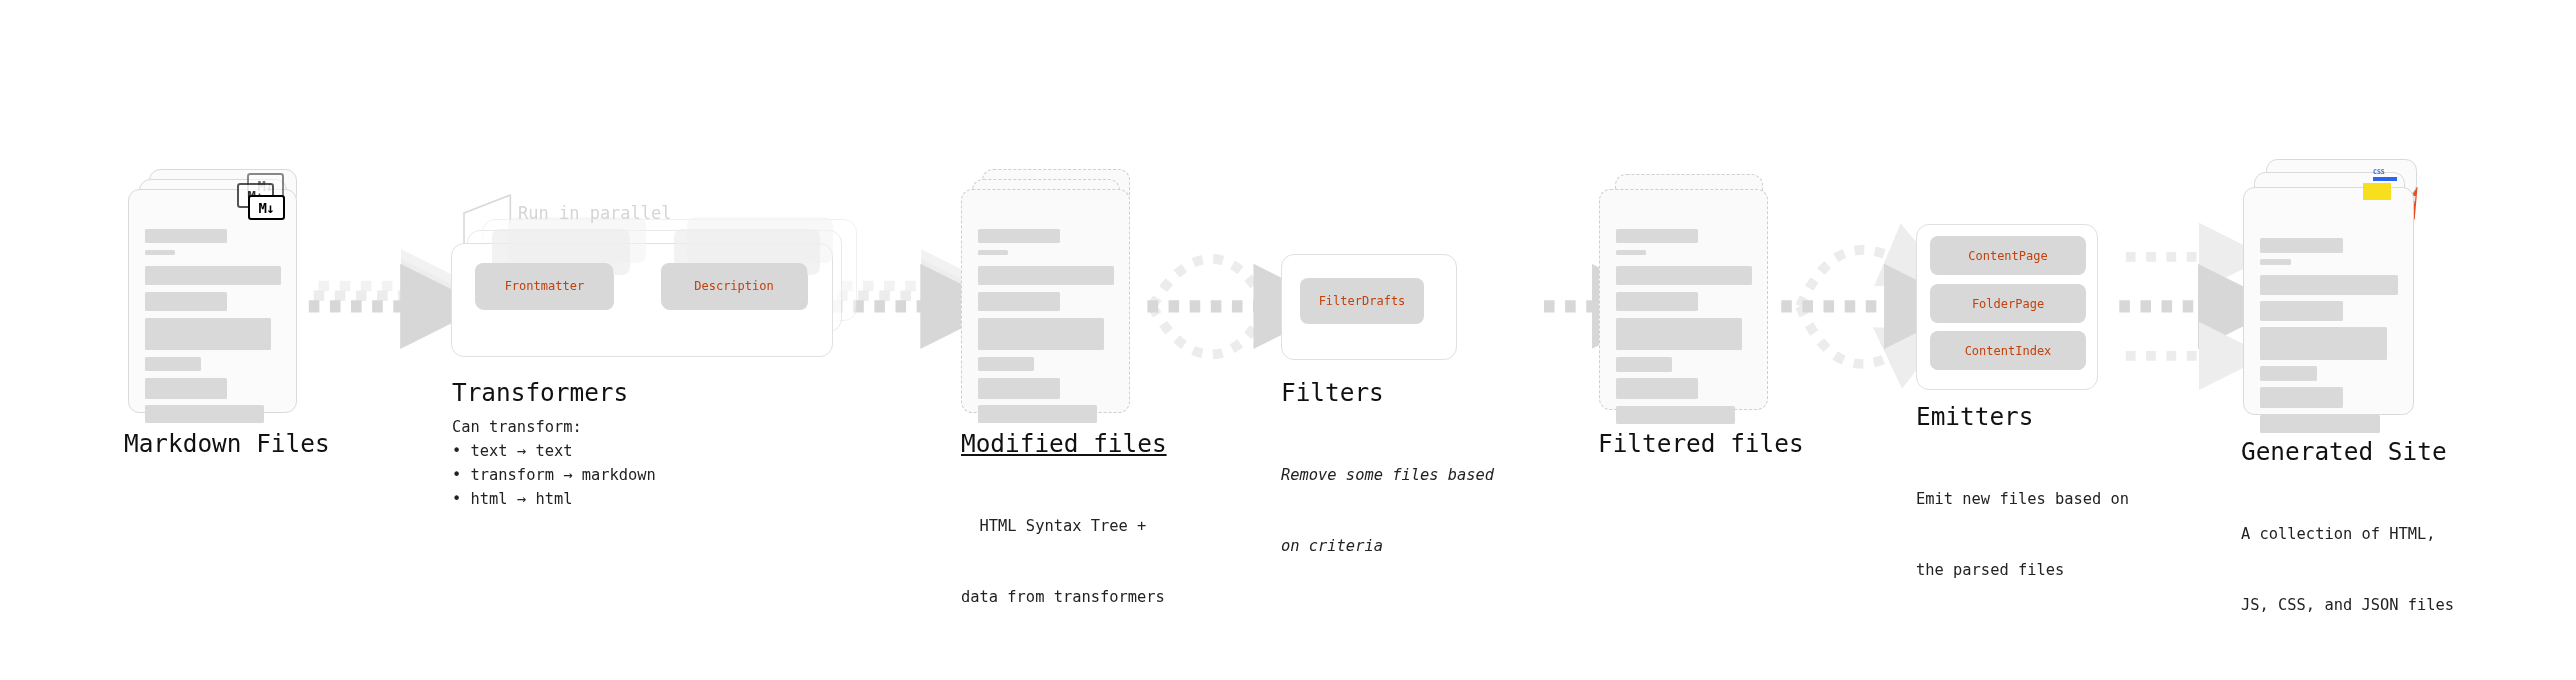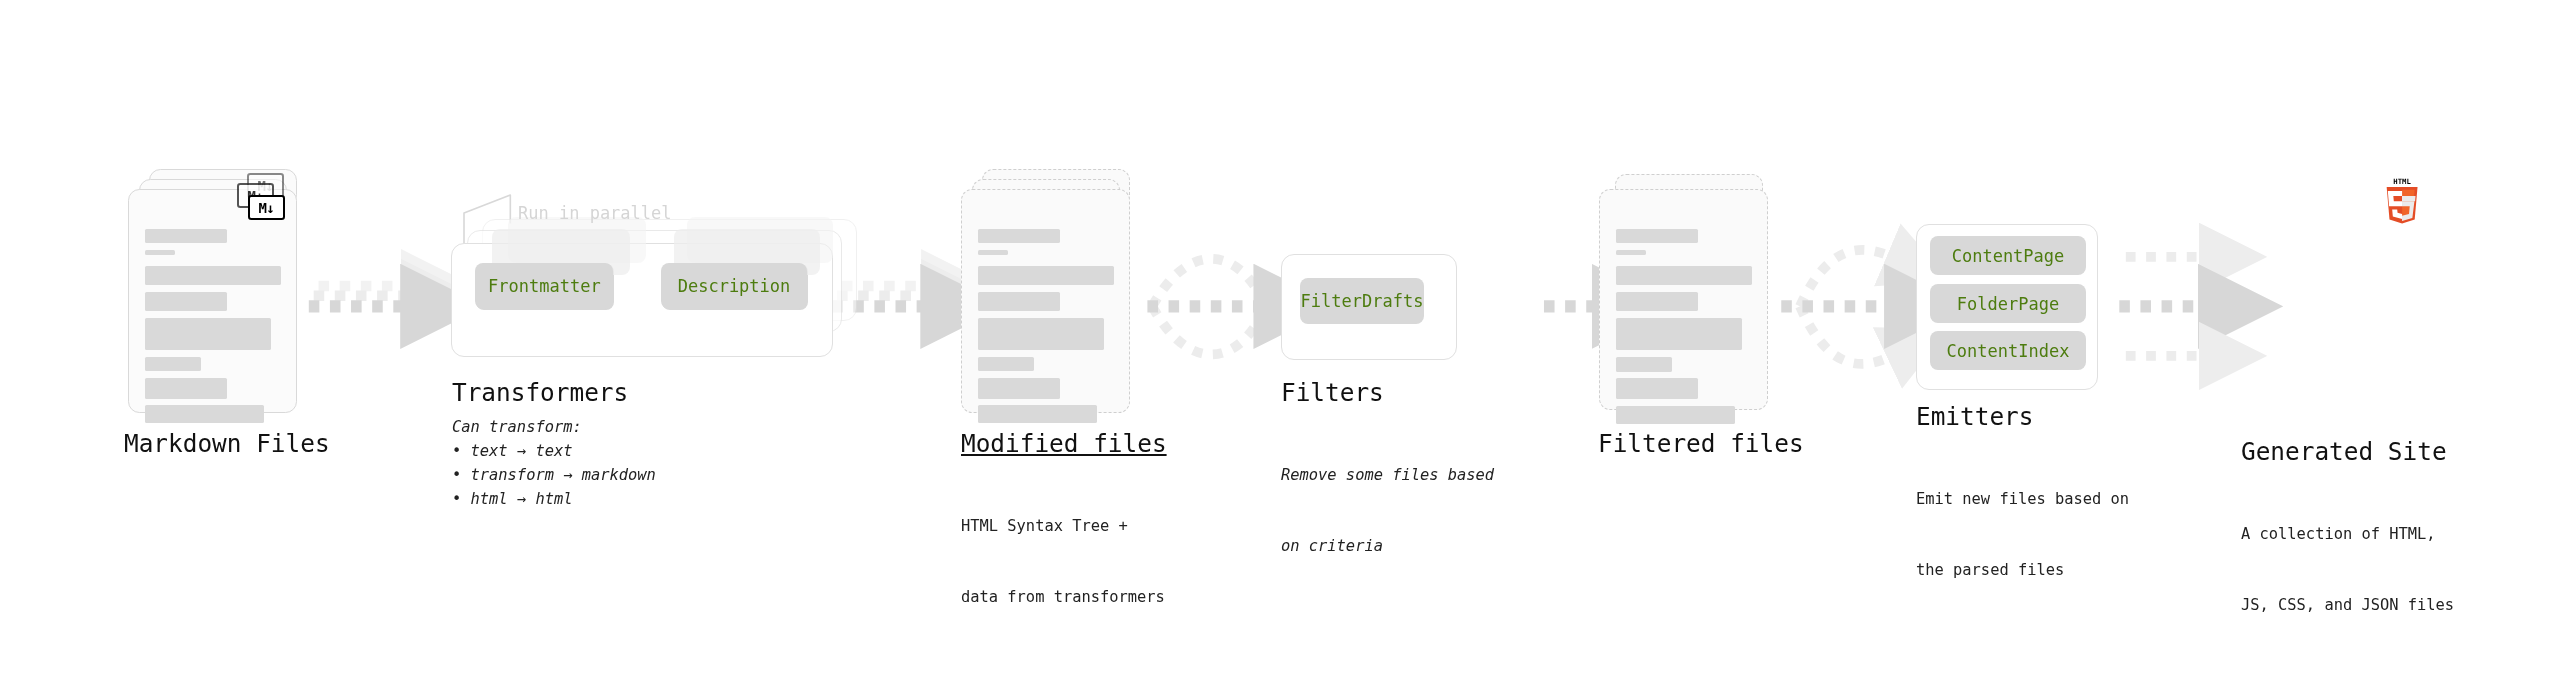--- a/index.html
+++ b/index.html
@@ -48,30 +48,30 @@
   .js-badge{width:28px;height:16.3px;background:#f7df1e;}
 
   
   .pbox{
     box-sizing:border-box;border:1.4px solid #e0e0e0;border-radius:13px;
     background:#ffffff;position:relative;
   }
   .pchip{
     box-sizing:border-box;background:#d8d8d8;border-radius:8px;
     display:flex;align-items:center;justify-content:center;
-    font-size:17px;color:#4d7c0f;white-space:nowrap;
+    font-size:12px;color:#c2410c;white-space:nowrap;
   }
   .pchip.ghost{background:#ededed;}
   .pchip.ghost2{background:#f3f3f3;}
 
   
   .title{font-size:24.4px;color:#111;letter-spacing:0px;white-space:nowrap;}
   .sub{font-size:15.4px;color:#222;line-height:1.55;white-space:pre;}
   .sub-list{font-size:15.4px;color:#222;line-height:1.55;}
-  .sub-list .li{white-space:pre;font-style:italic;}
+  .sub-list .li{white-space:pre;}
   .parallel-label{font-size:17px;color:#d5d5d5;white-space:nowrap;}
 </style>
 </head>
 <body>
 
 <div class="stage">
 
   <svg class="node" style="left:0;top:0;" width="2576" height="681" viewBox="0 0 3170 838">
     <defs>
       <marker id="hd" markerWidth="7" markerHeight="7" refX="0.5" refY="3.5" orient="auto">
@@ -207,21 +207,21 @@
           <div class="bar p2"></div>
           <div class="bar p3"></div>
           <div class="bar p4"></div>
           <div class="bar p5"></div>
           <div class="bar p6"></div>
         </div>
       </div>
     </div>
   </div>
   <div class="node title" style="left:961px;top:429px;text-decoration:underline;">Modified files</div>
-  <div class="node sub" style="left:961px;top:467px;">
+  <div class="node sub" style="left:961px;top:467px;text-align:center;">
     <div>HTML Syntax Tree +</div>
     <div>data from transformers</div>
   </div>
 
   <div class="node" style="left:1281px;top:254px;">
     <div class="pbox" style="width:176px;height:106px;">
       <div class="pchip" style="position:absolute;left:18px;top:23px;width:124px;height:46px;">FilterDrafts</div>
     </div>
   </div>
   <div class="node title" style="left:1281px;top:378px;">Filters</div>
@@ -255,20 +255,45 @@
       <div class="pchip" style="position:absolute;left:13px;top:59px;width:156px;height:39px;">FolderPage</div>
       <div class="pchip" style="position:absolute;left:13px;top:106px;width:156px;height:39px;">ContentIndex</div>
     </div>
   </div>
   <div class="node title" style="left:1916px;top:402px;">Emitters</div>
   <div class="node sub" style="left:1916px;top:440px;">
     <div>Emit new files based on</div>
     <div>the parsed files</div>
   </div>
 
+  <div class="node" style="left:2243px;top:159px;">
+    <div class="doc-stack" style="height:260px;">
+      <div class="doc-card back2" style="left:23px;top:0px;width:151px;height:37px;"></div>
+      <div class="doc-card back1" style="left:11.4px;top:13px;width:151px;height:37px;"></div>
+      <div class="doc-card front" style="left:0px;top:28px;width:171px;height:228px;">
+        <div class="doc-lines" style="top:50px;">
+          <div class="bar h-title"></div>
+          <div class="bar h-sub"></div>
+          <div class="bar p1"></div>
+          <div class="bar p2"></div>
+          <div class="bar p3"></div>
+          <div class="bar p4"></div>
+          <div class="bar p5"></div>
+          <div class="bar p6"></div>
+        </div>
+      </div>
+
+      <div class="badge" style="left:130px;top:9.8px;">
+        <div style="font-size:6.5px;font-weight:bold;color:#2965f1;letter-spacing:0px;line-height:1;">CSS</div>
+        <div style="width:24.4px;height:4.1px;background:#2965f1;margin-top:1.6px;"></div>
+      </div>
+
+      <div class="badge js-badge" style="left:120px;top:24.4px;"></div>
+    </div>
+  </div>
   <div class="node title" style="left:2241px;top:437px;">Generated Site</div>
   <div class="node sub" style="left:2241px;top:475px;">
     <div>A collection of HTML,</div>
     <div>JS, CSS, and JSON files</div>
   </div>
 
 </div>
 
 
 </body></html>

